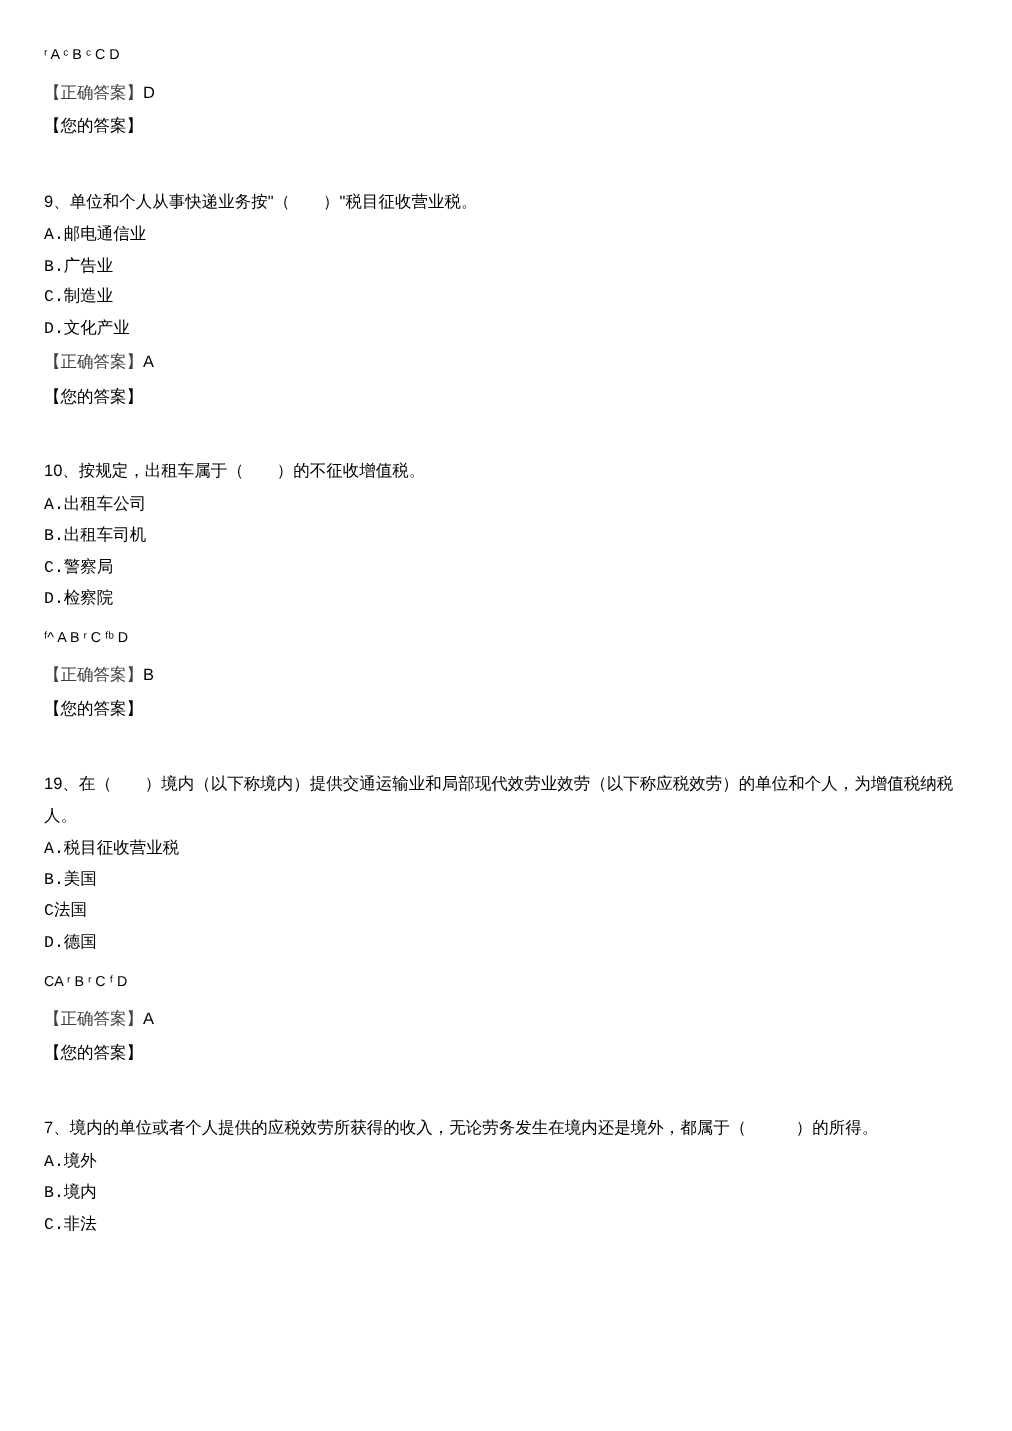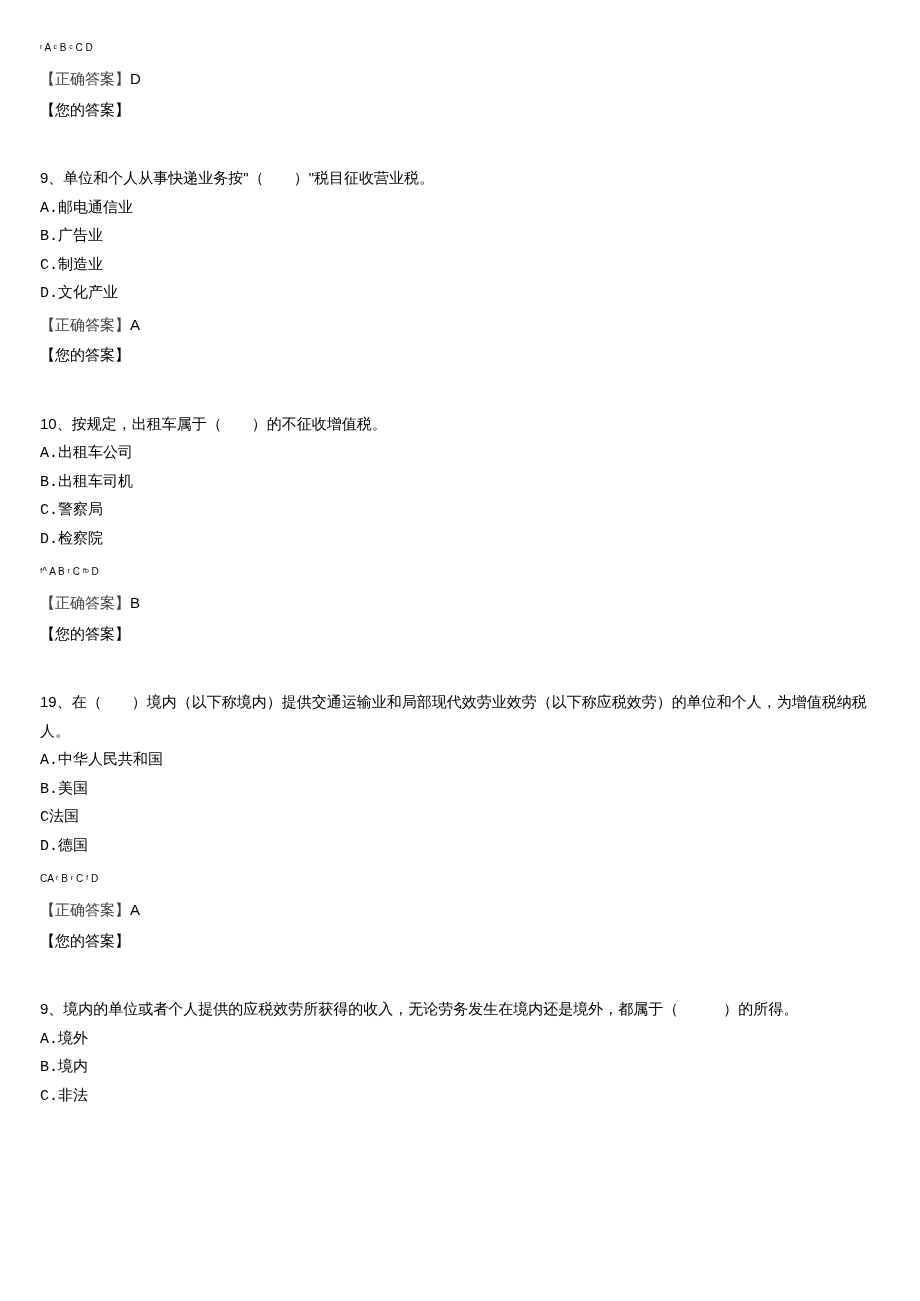--- a/index.html
+++ b/index.html
@@ -8,21 +8,21 @@
     color: #000;
     background: #fff;
     margin: 0;
     padding: 30px 40px;
     width: 920px;
     box-sizing: border-box;
     line-height: 1.9;
   }
   .choice-line {
     font-family: Arial, sans-serif;
-    font-size: 10px;
+    font-size: 13px;
     margin: 8px 0;
   }
   .correct-label {
     color: #404040;
   }
   .correct-answer {
     color: #000;
   }
   .your-label {
     color: #000000;
@@ -87,33 +87,33 @@
   </div>
   <div class="answer-row">
     <span class="your-label">【您的答案】</span>
   </div>
 </div>
 
 <div class="spacer"></div>
 
 <div class="question-block">
   <div class="q-text">19、在（　　）境内（以下称境内）提供交通运输业和局部现代效劳业效劳（以下称应税效劳）的单位和个人，为增值税纳税人。</div>
-  <div class="opt">A.中华人民共和国</div>
+  <div class="opt">A.税目征收营业税</div>
   <div class="opt">B.美国</div>
   <div class="opt">C法国</div>
   <div class="opt">D.德国</div>
   <div class="choice-line">CA ʳ B ʳ C ᶠ D</div>
   <div class="answer-row">
     <span class="correct-label">【正确答案】</span><span class="correct-answer">A</span>
   </div>
   <div class="answer-row">
     <span class="your-label">【您的答案】</span>
   </div>
 </div>
 
 <div class="spacer"></div>
 
 <div class="question-block">
-  <div class="q-text">9、境内的单位或者个人提供的应税效劳所获得的收入，无论劳务发生在境内还是境外，都属于（　　　）的所得。</div>
+  <div class="q-text">7、境内的单位或者个人提供的应税效劳所获得的收入，无论劳务发生在境内还是境外，都属于（　　　）的所得。</div>
   <div class="opt">A.境外</div>
   <div class="opt">B.境内</div>
   <div class="opt">C.非法</div>
 </div>
 
 </body></html>

